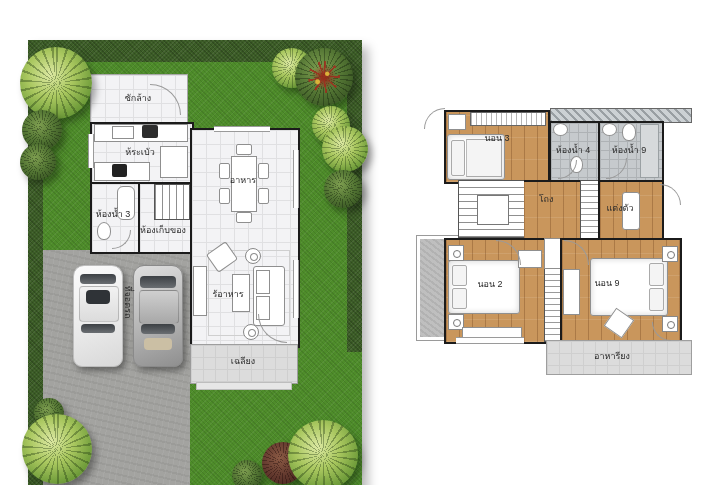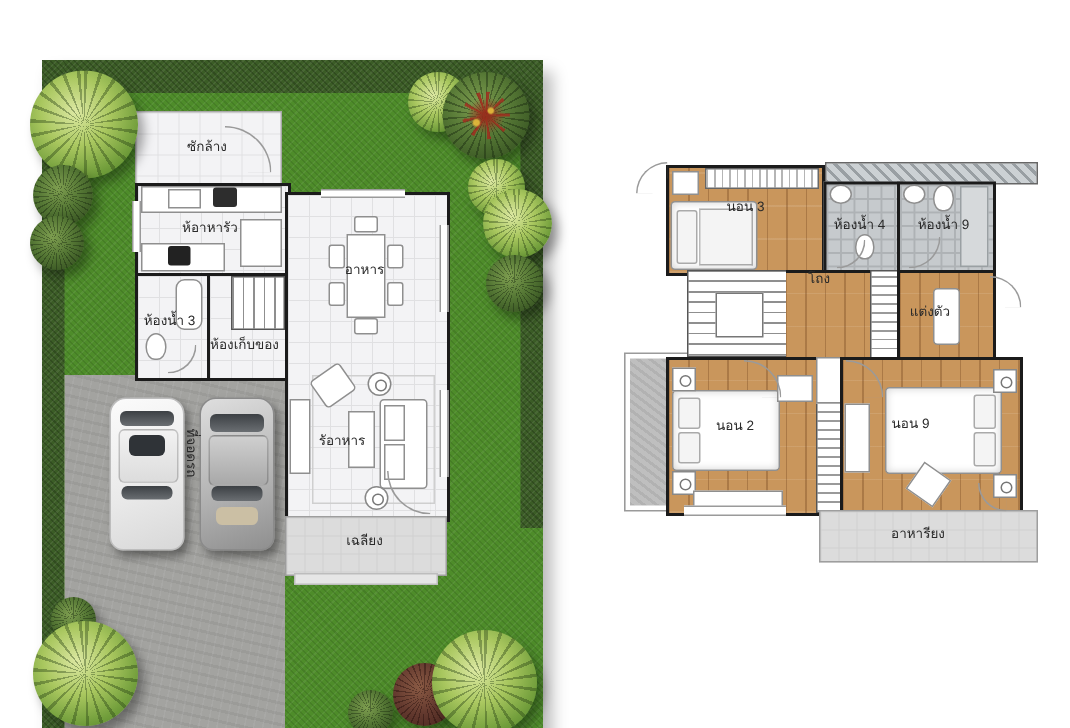--- a/index.html
+++ b/index.html
@@ -169,21 +169,21 @@
     <div class="abs tree" style="left:312px;top:84px;width:38px;height:38px;"></div>
     <div class="abs tree" style="left:322px;top:104px;width:46px;height:46px;"></div>
     <div class="abs tree dark" style="left:324px;top:148px;width:38px;height:38px;"></div>
     <div class="abs tree dark" style="left:34px;top:376px;width:30px;height:30px;"></div>
     <div class="abs tree" style="left:22px;top:392px;width:70px;height:70px;"></div>
     <div class="abs tree dark" style="left:232px;top:438px;width:30px;height:30px;"></div>
     <div class="abs tree maroon" style="left:262px;top:420px;width:42px;height:42px;"></div>
     <div class="abs tree" style="left:288px;top:398px;width:70px;height:70px;"></div>
 
     <div class="abs lbl" style="left:138px;top:76px;">ซักล้าง</div>
-    <div class="abs lbl" style="left:140px;top:130px;">ห้อาหารัว</div>
+    <div class="abs lbl" style="left:140px;top:130px;">ห้ระเบัว</div>
     <div class="abs lbl" style="left:113px;top:192px;">ห้องน้ำ 3</div>
     <div class="abs lbl" style="left:163px;top:208px;">ห้องเก็บของ</div>
     <div class="abs lbl" style="left:243px;top:158px;">อาหาร</div>
     <div class="abs lbl" style="left:228px;top:272px;">รัอาหาร</div>
     <div class="abs lbl" style="left:243px;top:339px;">เฉลียง</div>
     <div class="abs lbl rot90" style="left:127px;top:280px;">ที่จอดรถ</div>
   </div>
 
   <div class="abs" style="left:400px;top:0;width:313px;height:396px;">
 
@@ -245,20 +245,20 @@
     <div class="abs lampbox" style="left:262px;top:294px;width:14px;height:14px;"></div>
     <div class="abs furn" style="left:208px;top:290px;width:20px;height:20px;transform:rotate(35deg);"></div>
     <div class="abs arc" style="left:164px;top:218px;width:24px;height:24px;transform:rotate(90deg);"></div>
 
     <div class="abs porchpad" style="left:146px;top:318px;width:144px;height:33px;"></div>
     <div class="abs arc" style="left:252px;top:300px;width:18px;height:18px;transform:rotate(270deg);"></div>
 
     <div class="abs lbl" style="left:97px;top:116px;">นอน 3</div>
     <div class="abs lbl" style="left:173px;top:128px;">ห้องน้ำ 4</div>
     <div class="abs lbl" style="left:229px;top:128px;">ห้องน้ำ 9</div>
-    <div class="abs lbl" style="left:146px;top:164px;">โถง</div>
+    <div class="abs lbl" style="left:146px;top:177px;">โถง</div>
     <div class="abs lbl" style="left:220px;top:186px;">แต่งตัว</div>
     <div class="abs lbl" style="left:90px;top:262px;">นอน 2</div>
     <div class="abs lbl" style="left:207px;top:261px;">นอน 9</div>
     <div class="abs lbl" style="left:212px;top:334px;">อาหารียง</div>
   </div>
 
 </div>
 
 </body></html>

